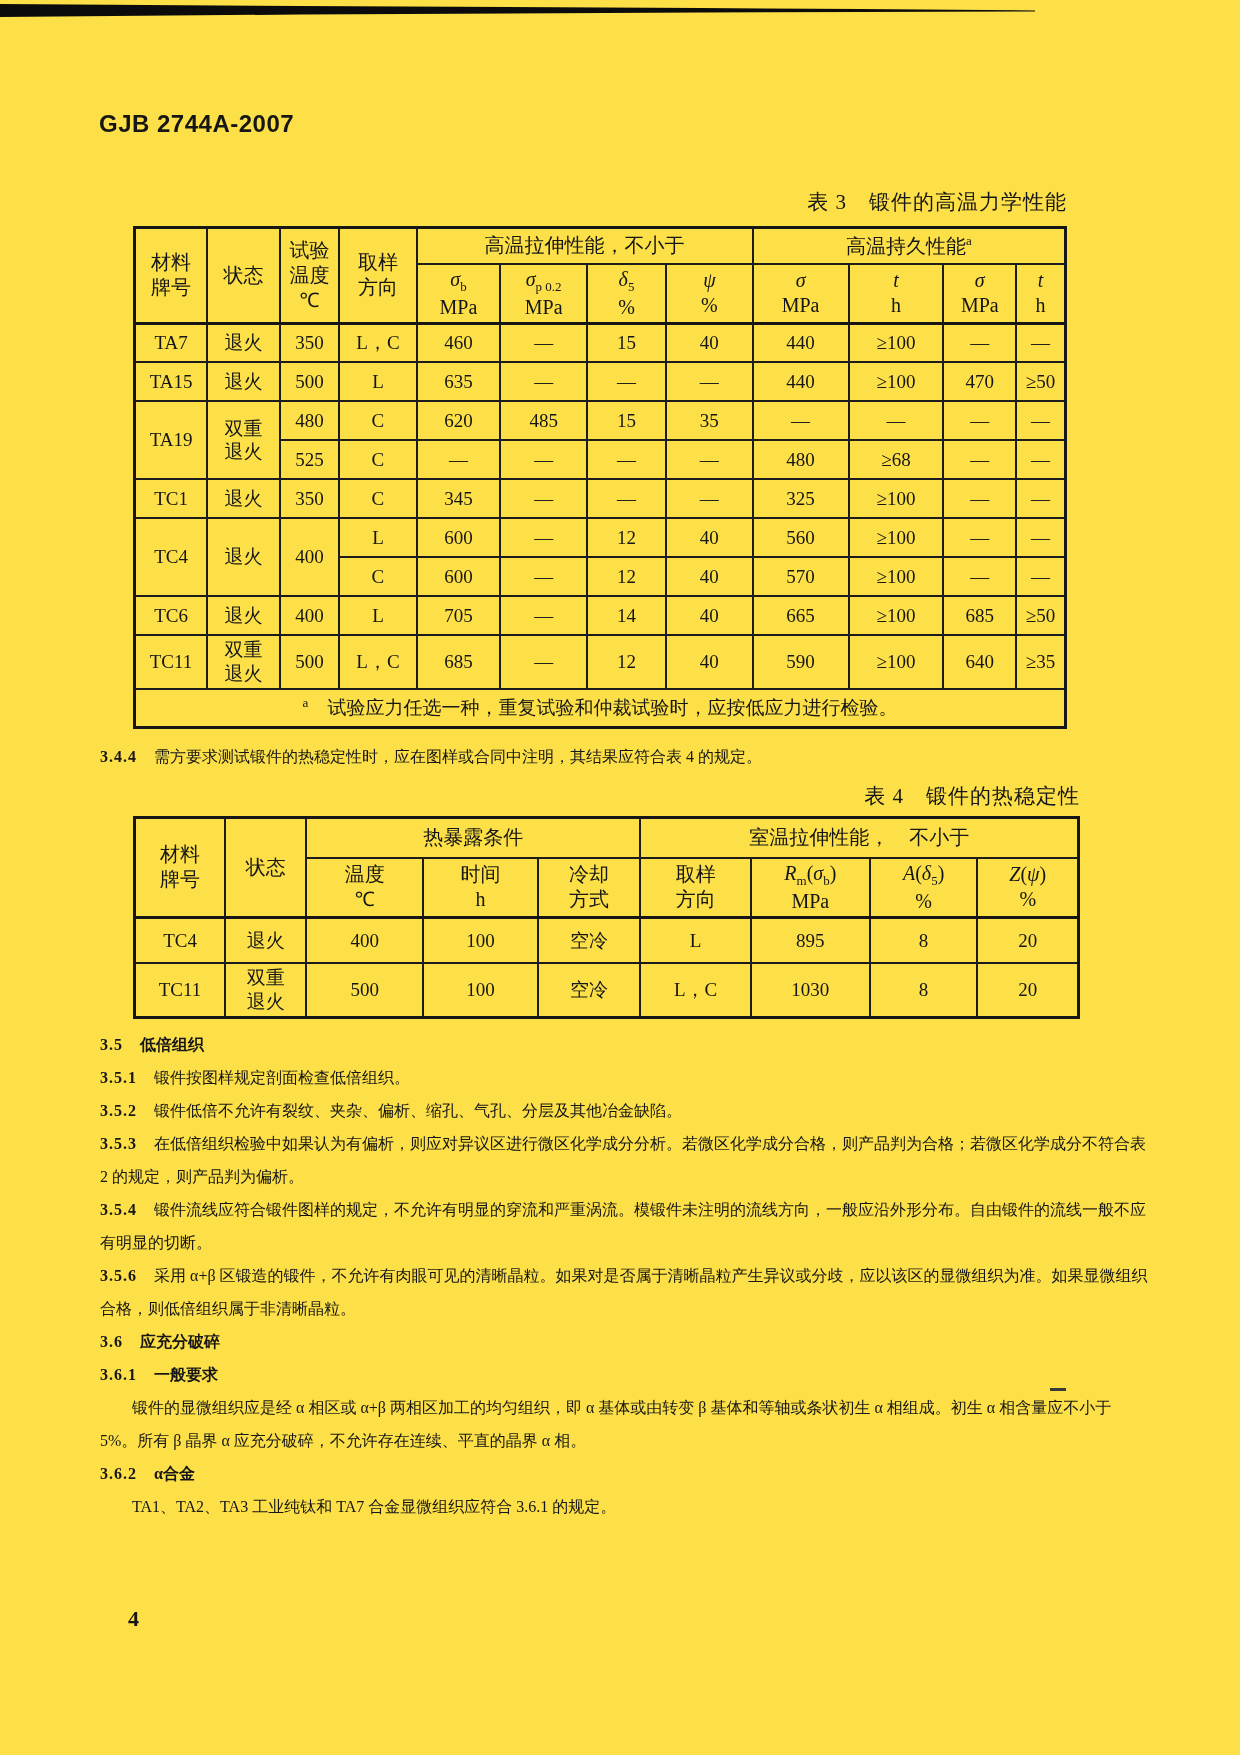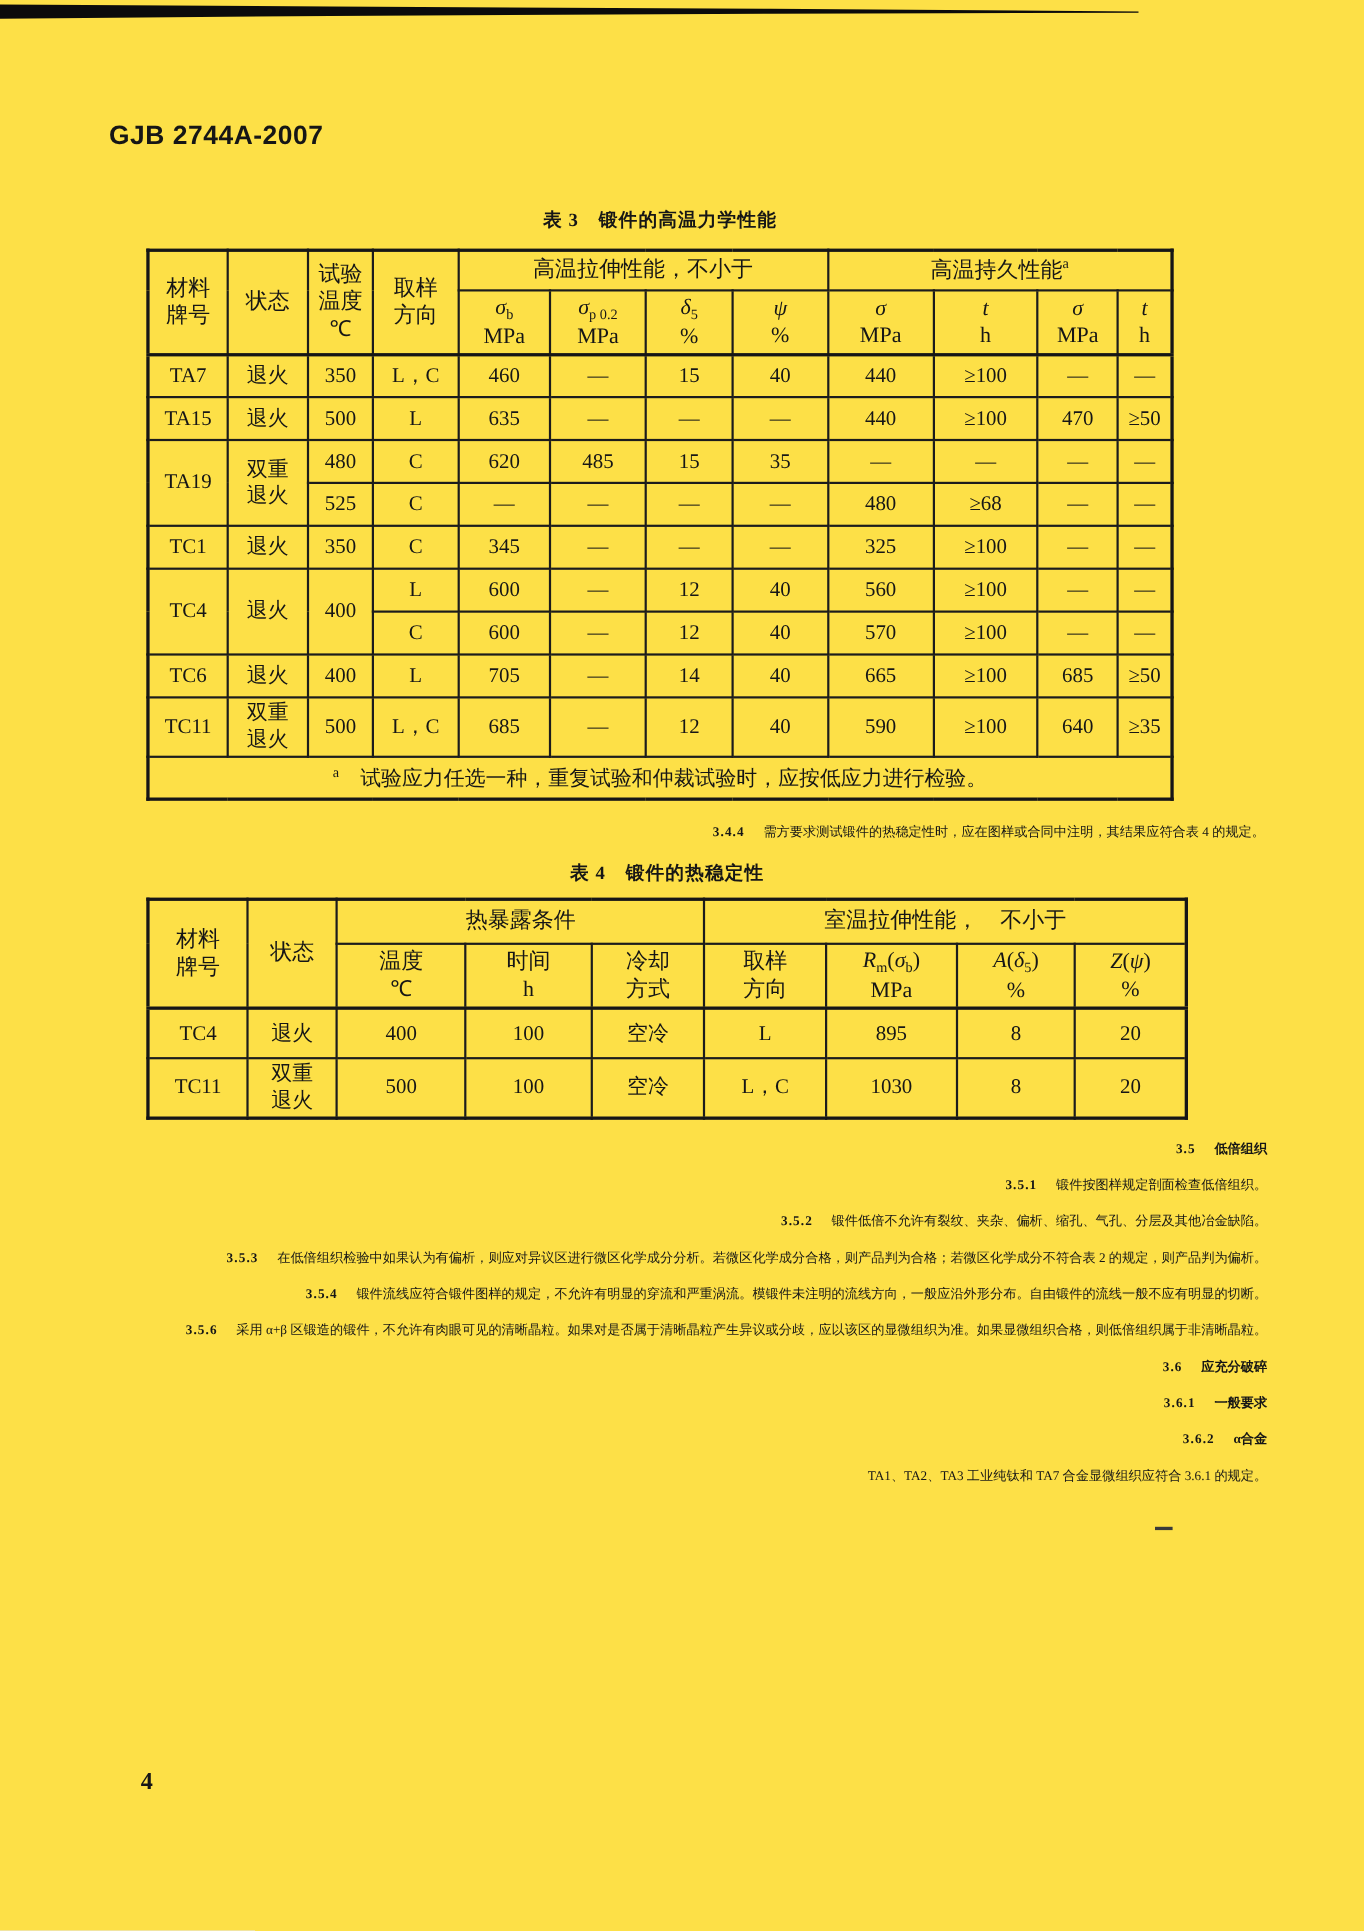--- a/index.html
+++ b/index.html
@@ -12,22 +12,22 @@
   .scan-bar{position:absolute;top:0;left:0;}
   .scan-speck{position:absolute;left:1050px;top:1388px;width:16px;height:3px;background:#3a3a3a;}
 
   .doc-code{
     position:absolute;left:99px;top:110px;
     font-family:"Liberation Sans", sans-serif;
     font-size:24px;font-weight:bold;letter-spacing:.5px;
   }
 
   .tbl-title{
-    position:absolute;text-align:center;
-    font-size:17px;font-weight:bold;letter-spacing:1px;
+    position:absolute;text-align:right;
+    font-size:21px;font-weight:normal;letter-spacing:1px;
   }
   #t3-title{left:133px;width:934px;top:188px;}
   #t4-title{left:133px;width:947px;top:782px;}
 
   .tbl-wrap{position:absolute;}
   #t3-wrap{left:133px;top:226px;width:934px;}
   #t4-wrap{left:133px;top:816px;width:947px;}
 
   table.doc-table{
     border-collapse:collapse;width:100%;table-layout:fixed;
@@ -45,21 +45,21 @@
   #table3 thead tr:nth-child(2){height:55px;}
   #table3 tbody tr{height:39px;}
   #table4 thead tr:nth-child(1){height:40px;}
   #table4 thead tr:nth-child(2){height:54px;}
   #table4 tbody tr{height:46px;}
   td.foot{text-align:left;padding-left:30px;font-size:19px;}
   tr.footrow{height:40px;}
 
   .clause-344{position:absolute;left:100px;top:740px;width:1050px;}
   .sections{position:absolute;left:100px;top:1028px;width:1052px;}
-  p.clause{margin:0;font-size:12px;line-height:33px;text-align:right;}
+  p.clause{margin:0;font-size:16px;line-height:33px;}
   p.clause .cnum{margin-right:17px;font-weight:bold;letter-spacing:1px;}
   p.heading{font-weight:bold;}
   p.indent{text-indent:2em;}
 
   .page-num{
     position:absolute;left:128px;top:1606px;
     font-size:22px;font-weight:bold;
   }
 </style>
 </head>
@@ -304,19 +304,20 @@
 
   <div class="sections">
     <p class="clause heading"><b class="cnum">3.5</b><span>低倍组织</span></p>
     <p class="clause"><b class="cnum">3.5.1</b><span>锻件按图样规定剖面检查低倍组织。</span></p>
     <p class="clause"><b class="cnum">3.5.2</b><span>锻件低倍不允许有裂纹、夹杂、偏析、缩孔、气孔、分层及其他冶金缺陷。</span></p>
     <p class="clause"><b class="cnum">3.5.3</b><span>在低倍组织检验中如果认为有偏析，则应对异议区进行微区化学成分分析。若微区化学成分合格，则产品判为合格；若微区化学成分不符合表 2 的规定，则产品判为偏析。</span></p>
     <p class="clause"><b class="cnum">3.5.4</b><span>锻件流线应符合锻件图样的规定，不允许有明显的穿流和严重涡流。模锻件未注明的流线方向，一般应沿外形分布。自由锻件的流线一般不应有明显的切断。</span></p>
     <p class="clause"><b class="cnum">3.5.6</b><span>采用 α+β 区锻造的锻件，不允许有肉眼可见的清晰晶粒。如果对是否属于清晰晶粒产生异议或分歧，应以该区的显微组织为准。如果显微组织合格，则低倍组织属于非清晰晶粒。</span></p>
     <p class="clause heading"><b class="cnum">3.6</b><span>应充分破碎</span></p>
     <p class="clause heading"><b class="cnum">3.6.1</b><span>一般要求</span></p>
+    <p class="clause indent"><span>锻件的显微组织应是经 α 相区或 α+β 两相区加工的均匀组织，即 α 基体或由转变 β 基体和等轴或条状初生 α 相组成。初生 α 相含量应不小于 5%。所有 β 晶界 α 应充分破碎，不允许存在连续、平直的晶界 α 相。</span></p>
     <p class="clause heading"><b class="cnum">3.6.2</b><span>α合金</span></p>
     <p class="clause indent"><span>TA1、TA2、TA3 工业纯钛和 TA7 合金显微组织应符合 3.6.1 的规定。</span></p>
   </div>
 
   <div class="page-num">4</div>
 
 </div>
 
 </body></html>

